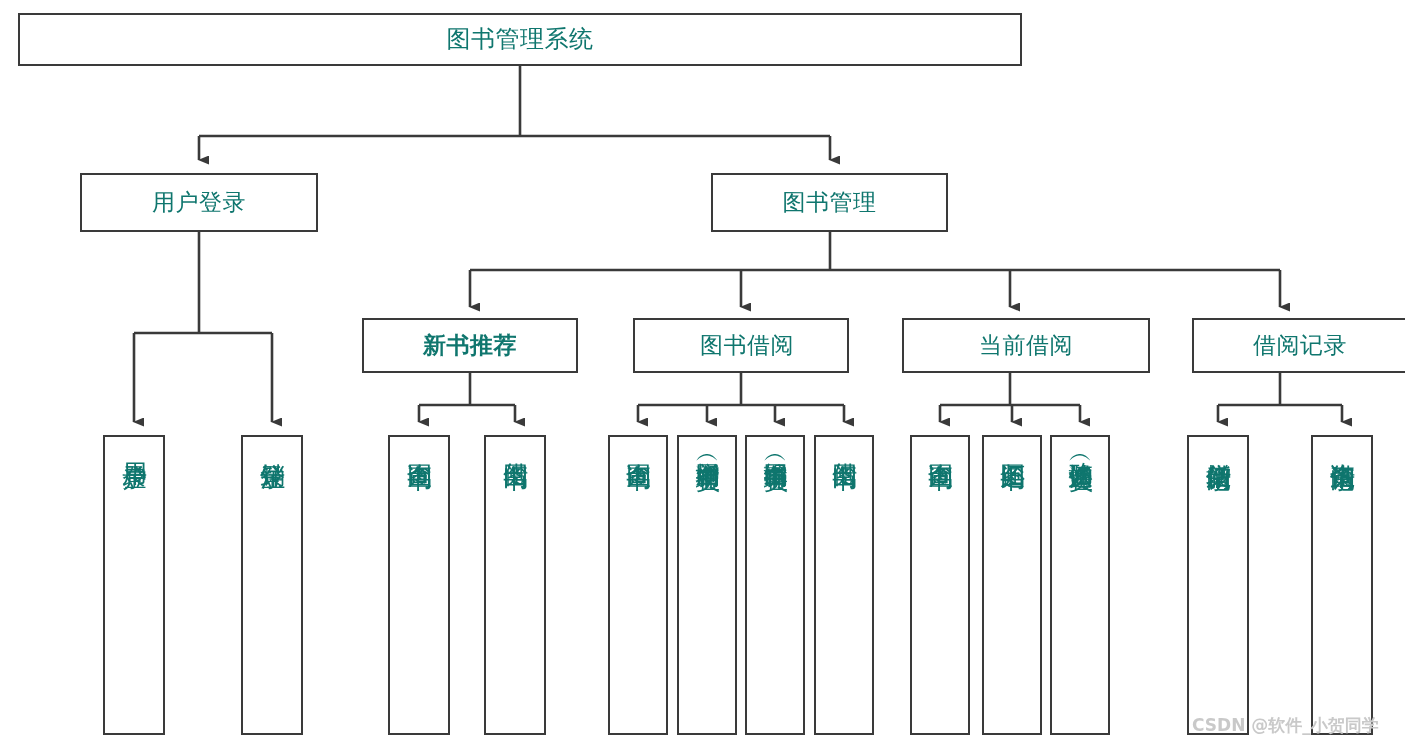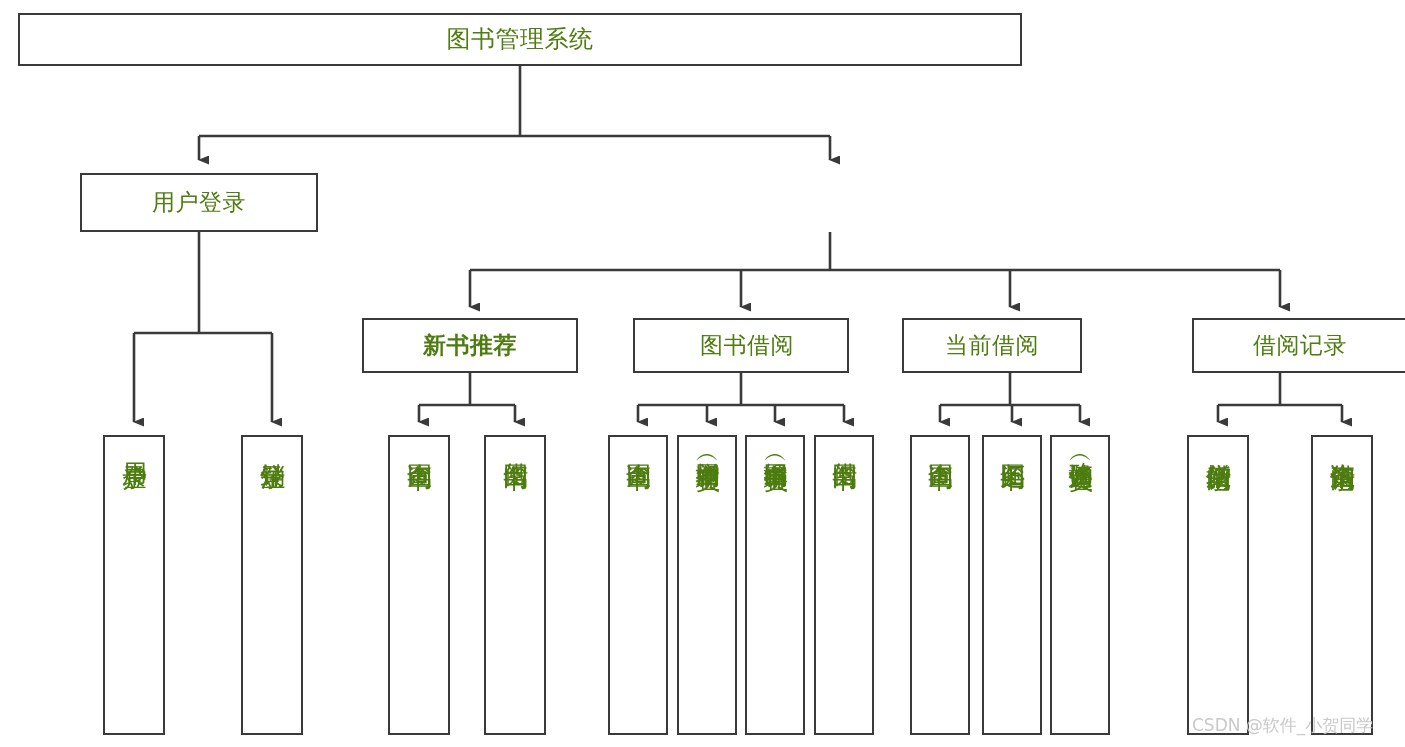--- a/index.html
+++ b/index.html
@@ -27,21 +27,21 @@
     pointer-events: none;
   }
   .node {
     position: absolute;
     box-sizing: border-box;
     background: #ffffff;
     border: 2px solid #3a3a3a;
     display: flex;
     align-items: center;
     justify-content: center;
-    color: #4d7c0f;
+    color: #0f766e;
     z-index: 2;
   }
   .node .label {
     display: block;
     text-align: center;
     line-height: 1.12;
     letter-spacing: 0.5px;
   }
   
   .node.horiz .label {
@@ -131,28 +131,31 @@
     </g>
   </svg>
 
   <div class="node horiz root" style="left:18px; top:13px; width:1004px; height:53px;">
     <span class="label">图书管理系统</span>
   </div>
 
   <div class="node horiz" style="left:80px; top:173px; width:238px; height:59px;">
     <span class="label">用户登录</span>
   </div>
+  <div class="node horiz" style="left:711px; top:173px; width:237px; height:59px;">
+    <span class="label">图书管理</span>
+  </div>
 
   <div class="node horiz" style="left:362px; top:318px; width:216px; height:55px;font-weight:bold;">
     <span class="label">新书推荐</span>
   </div>
   <div class="node horiz" style="left:633px; top:318px; width:216px; height:55px;padding-left:12px;">
     <span class="label">图书借阅</span>
   </div>
-  <div class="node horiz" style="left:902px; top:318px; width:180px; height:55px;">
+  <div class="node horiz" style="left:902px; top:318px; width:248px; height:55px;">
     <span class="label">当前借阅</span>
   </div>
   <div class="node horiz" style="left:1172px; top:318px; width:216px; height:55px;margin-left:20px;">
     <span class="label">借阅记录</span>
   </div>
 
   <div class="node vert" style="left:103px; top:435px; width:62px; height:300px;">
     <span class="label">用户登录</span>
   </div>
   <div class="node vert" style="left:241px; top:435px; width:62px; height:300px;">
@@ -189,15 +192,15 @@
     <span class="label">确认归还（管理员）</span>
   </div>
 
   <div class="node vert" style="left:1187px; top:435px; width:62px; height:300px;">
     <span class="label">新增借阅记录</span>
   </div>
   <div class="node vert" style="left:1311px; top:435px; width:62px; height:300px;">
     <span class="label">查询借阅记录</span>
   </div>
 
-  <div class="watermark" style="left:1192px; top:714px;">CSDN @软件_小贺同学</div>
+  <div class="watermark" style="left:1192px; top:714px;font-weight:bold;">CSDN @软件_小贺同学</div>
 
 </div>
 
 </body></html>

